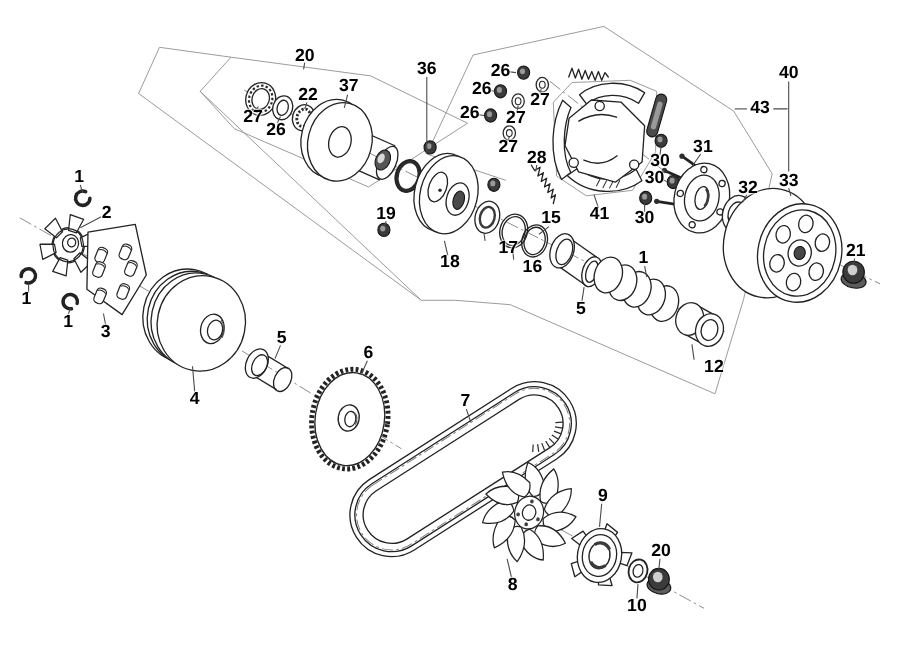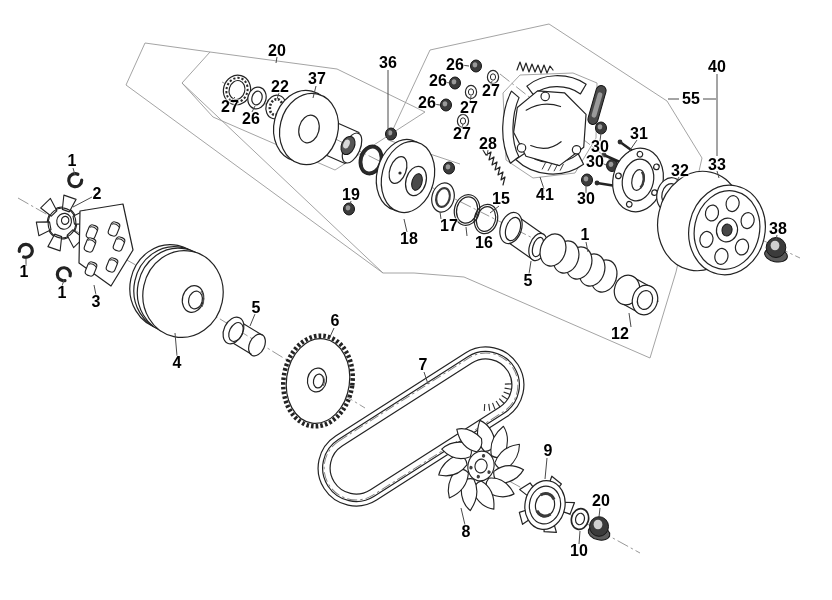--- a/index.html
+++ b/index.html
@@ -419,26 +419,26 @@
   <span class="lbl" style="left:97px;top:194px">2</span>
   <span class="lbl" style="left:96px;top:302px">3</span>
   <span class="lbl" style="left:177px;top:363px">4</span>
   <span class="lbl" style="left:256px;top:308px">5</span>
   <span class="lbl" style="left:335px;top:321px">6</span>
   <span class="lbl" style="left:423px;top:365px">7</span>
   <span class="lbl" style="left:466px;top:532px">8</span>
   <span class="lbl" style="left:548px;top:451px">9</span>
   <span class="lbl" style="left:579px;top:551px">10</span>
   <span class="lbl" style="left:601px;top:501px">20</span>
-  <span class="lbl" style="left:620px;top:334px">12</span>
+  <span class="lbl" style="left:649px;top:334px">12</span>
   <span class="lbl" style="left:585px;top:235px">1</span>
   <span class="lbl" style="left:528px;top:281px">5</span>
   <span class="lbl" style="left:501px;top:199px">15</span>
   <span class="lbl" style="left:484px;top:243px">16</span>
-  <span class="lbl" style="left:449px;top:226px">17</span>
+  <span class="lbl" style="left:462px;top:226px">17</span>
   <span class="lbl" style="left:409px;top:239px">18</span>
   <span class="lbl" style="left:351px;top:195px">19</span>
   <span class="lbl" style="left:277px;top:51px">20</span>
   <span class="lbl" style="left:317px;top:79px">37</span>
   <span class="lbl" style="left:280px;top:87px">22</span>
   <span class="lbl" style="left:251px;top:119px">26</span>
   <span class="lbl" style="left:230px;top:107px">27</span>
   <span class="lbl" style="left:388px;top:63px">36</span>
   <span class="lbl" style="left:455px;top:65px">26</span>
   <span class="lbl" style="left:438px;top:81px">26</span>
@@ -447,16 +447,16 @@
   <span class="lbl" style="left:469px;top:108px">27</span>
   <span class="lbl" style="left:462px;top:134px">27</span>
   <span class="lbl" style="left:488px;top:144px">28</span>
   <span class="lbl" style="left:545px;top:195px">41</span>
   <span class="lbl" style="left:600px;top:147px">30</span>
   <span class="lbl" style="left:595px;top:162px">30</span>
   <span class="lbl" style="left:586px;top:199px">30</span>
   <span class="lbl" style="left:639px;top:134px">31</span>
   <span class="lbl" style="left:680px;top:171px">32</span>
   <span class="lbl" style="left:717px;top:165px">33</span>
-  <span class="lbl" style="left:778px;top:229px">38</span>
-  <span class="lbl" style="left:691px;top:99px">55</span>
+  <span class="lbl" style="left:778px;top:229px">21</span>
+  <span class="lbl" style="left:691px;top:99px">43</span>
   <span class="lbl" style="left:717px;top:67px">40</span>
 </div>
 
 </body></html>

